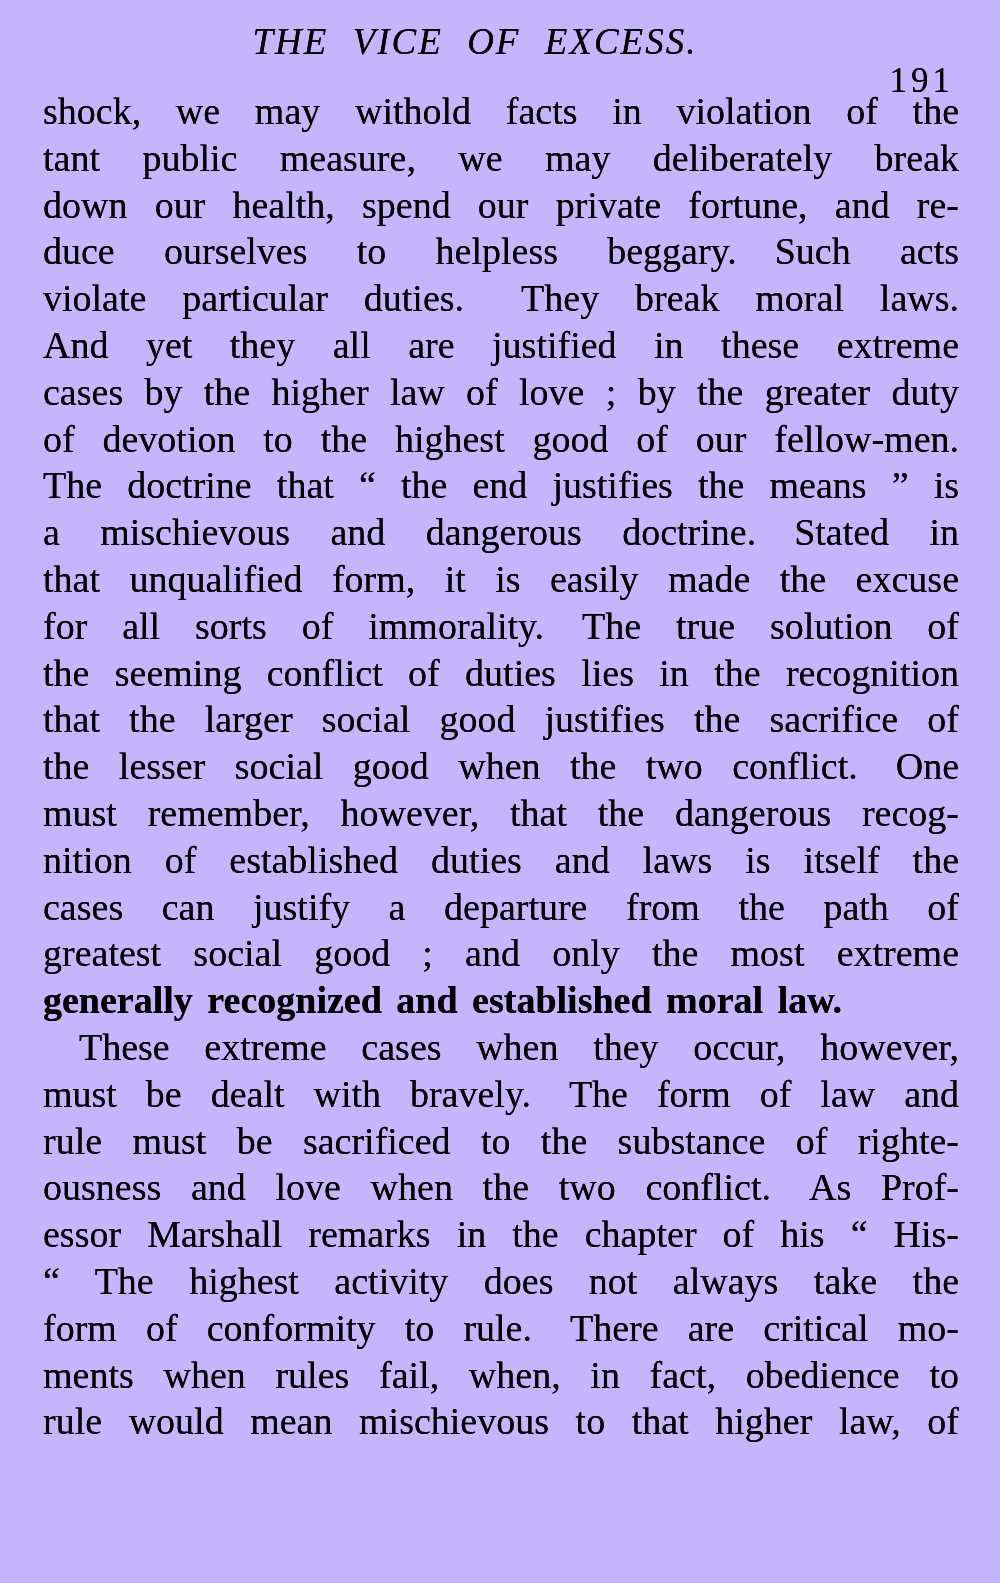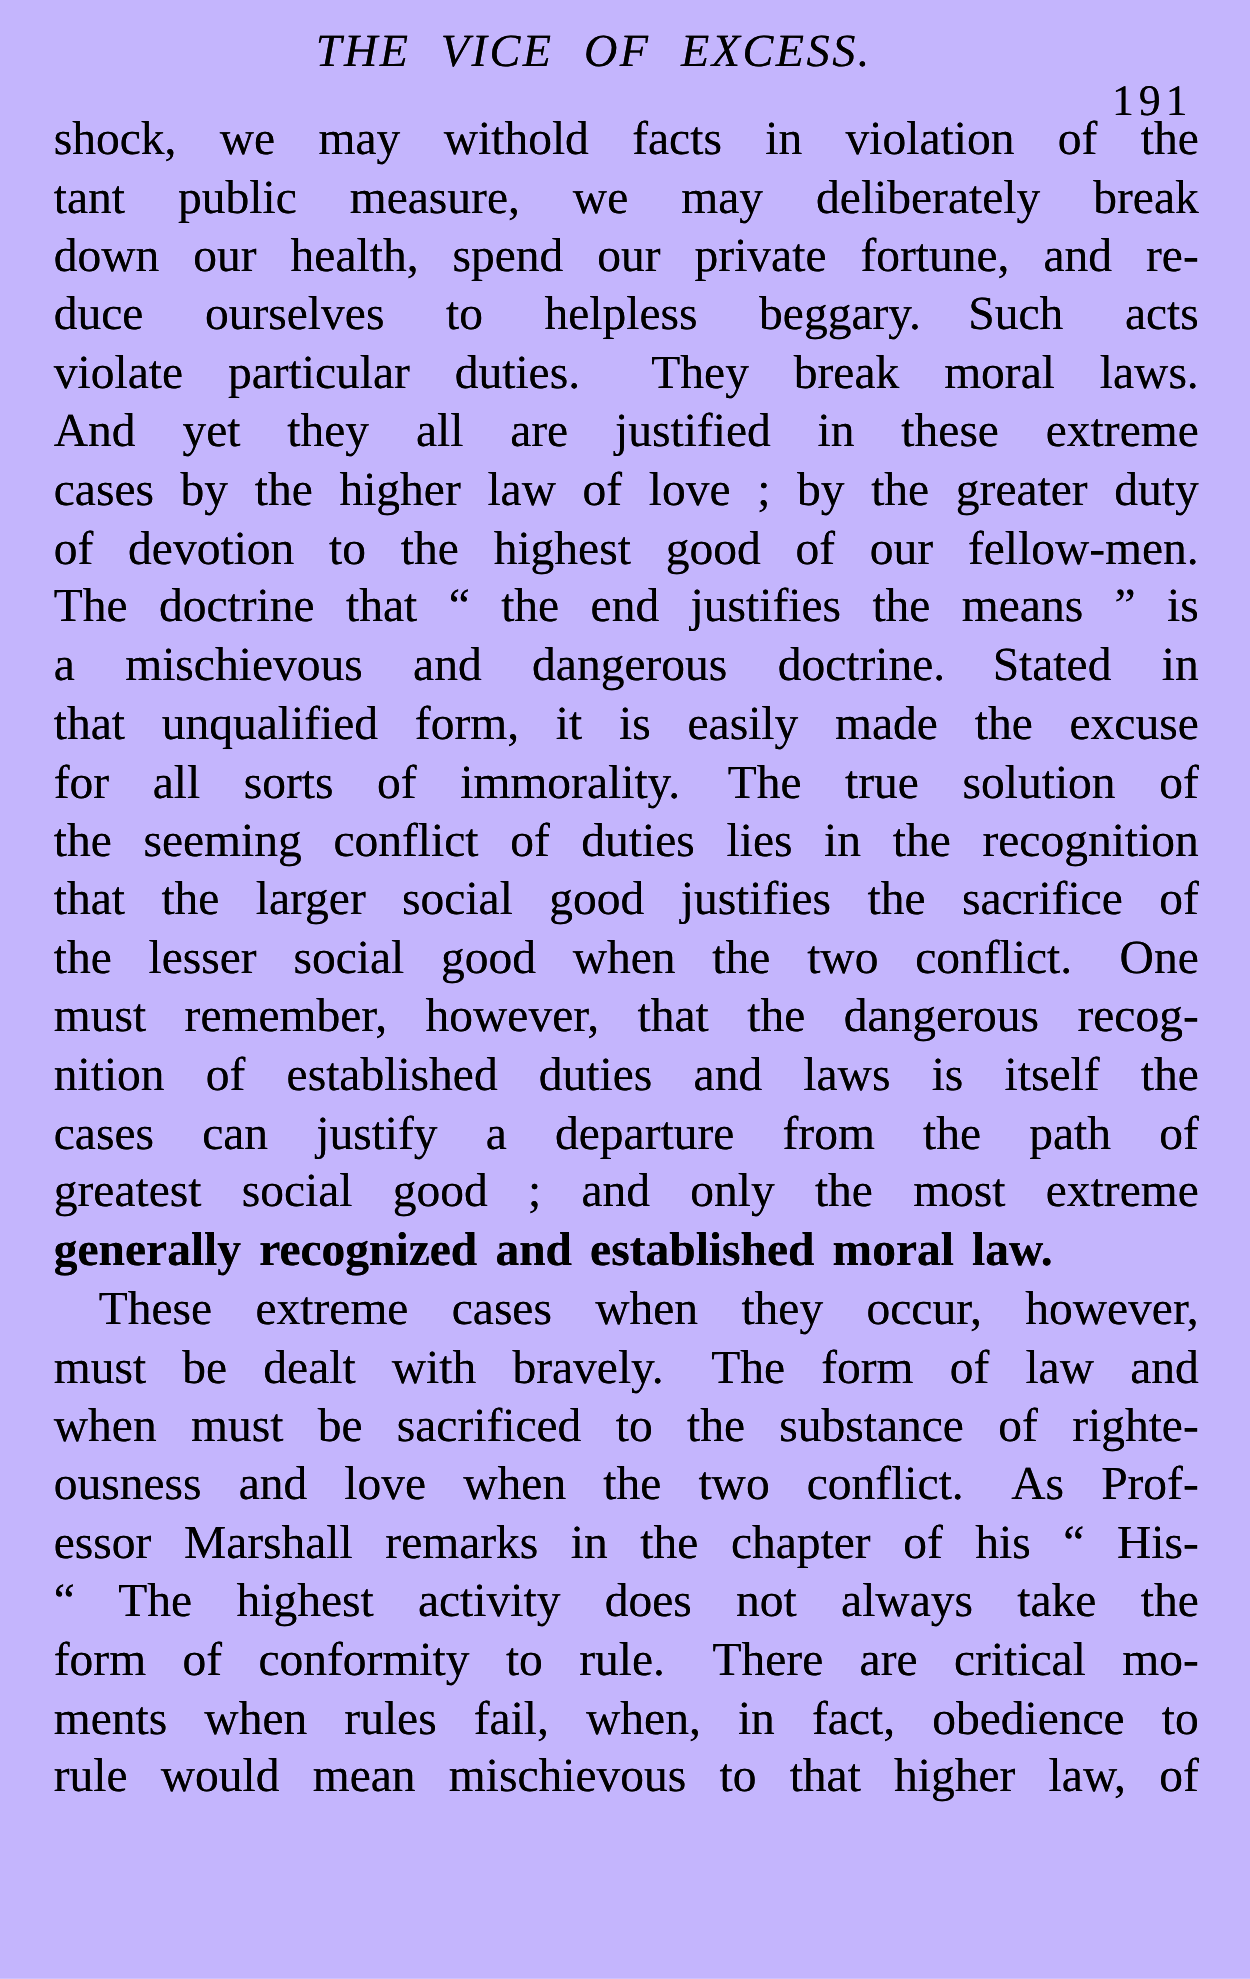--- a/index.html
+++ b/index.html
@@ -102,21 +102,21 @@
       <div class="line">the seeming conflict of duties lies in the recognition</div>
       <div class="line">that the larger social good justifies the sacrifice of</div>
       <div class="line">the lesser social good when the two conflict. One</div>
       <div class="line">must remember, however, that the dangerous recog-</div>
       <div class="line">nition of established duties and laws is itself the</div>
       <div class="line">cases can justify a departure from the path of</div>
       <div class="line">greatest social good ; and only the most extreme</div>
       <div class="line no-just">generally recognized and established moral law.</div>
       <div class="line indent">These extreme cases when they occur, however,</div>
       <div class="line">must be dealt with bravely. The form of law and</div>
-      <div class="line">when must be sacrificed to the substance of righte-</div>
+      <div class="line">rule must be sacrificed to the substance of righte-</div>
       <div class="line">ousness and love when the two conflict. As Prof-</div>
       <div class="line">essor Marshall remarks in the chapter of his “ His-</div>
       <div class="line">“ The highest activity does not always take the</div>
       <div class="line">form of conformity to rule. There are critical mo-</div>
       <div class="line">ments when rules fail, when, in fact, obedience to</div>
       <div class="line">rule would mean mischievous to that higher law, of</div>
     </div>
 
 </div>
 

